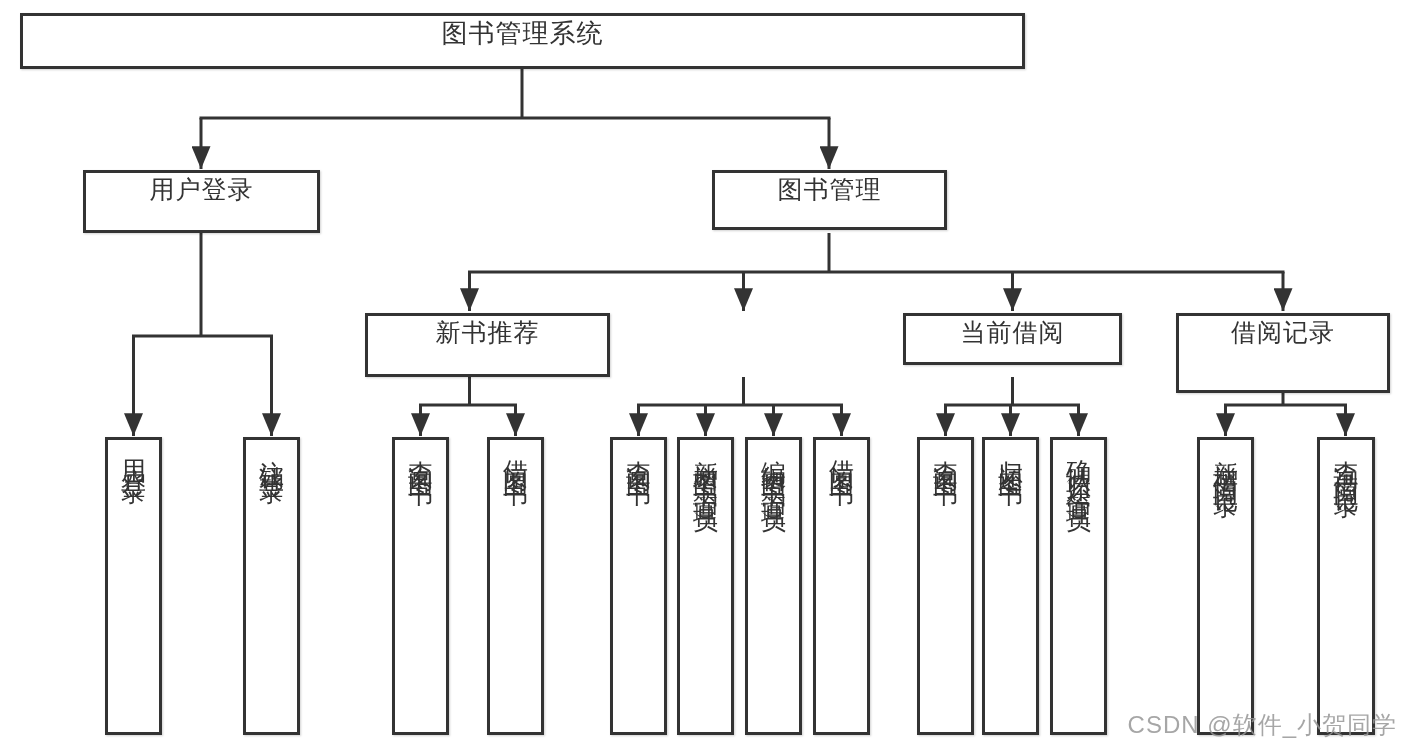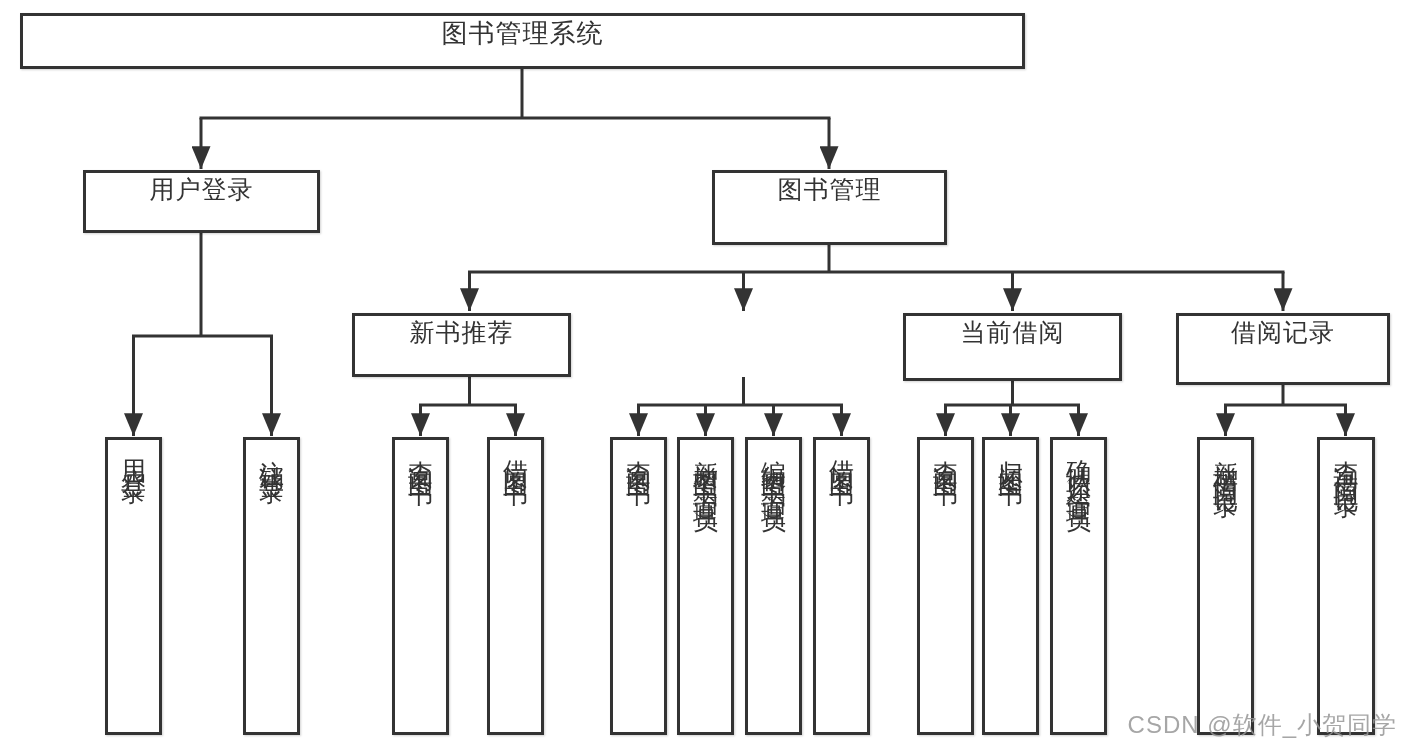--- a/index.html
+++ b/index.html
@@ -115,31 +115,31 @@
     </g>
   </svg>
 
   <div class="node hbox root" style="left:20px;top:13px;width:1005px;height:56px">
     <span>图书管理系统</span>
   </div>
 
   <div class="node hbox" style="left:83px;top:170px;width:237px;height:63px">
     <span>用户登录</span>
   </div>
-  <div class="node hbox" style="left:712px;top:170px;width:235px;height:75px">
+  <div class="node hbox" style="left:712px;top:170px;width:235px;height:60px">
     <span>图书管理</span>
   </div>
 
-  <div class="node hbox" style="left:352px;top:313px;width:219px;height:64px">
+  <div class="node hbox" style="left:365px;top:313px;width:245px;height:64px">
     <span>新书推荐</span>
   </div>
-  <div class="node hbox" style="left:903px;top:313px;width:219px;height:68px">
+  <div class="node hbox" style="left:903px;top:313px;width:219px;height:52px">
     <span>当前借阅</span>
   </div>
-  <div class="node hbox" style="left:1176px;top:313px;width:214px;height:72px">
+  <div class="node hbox" style="left:1176px;top:313px;width:214px;height:80px">
     <span>借阅记录</span>
   </div>
 
   <div class="node vbox" style="left:105px;top:437px;width:57px;height:298px">
     <span>用户登录</span>
   </div>
   <div class="node vbox" style="left:243px;top:437px;width:57px;height:298px">
     <span>注销登录</span>
   </div>
 

